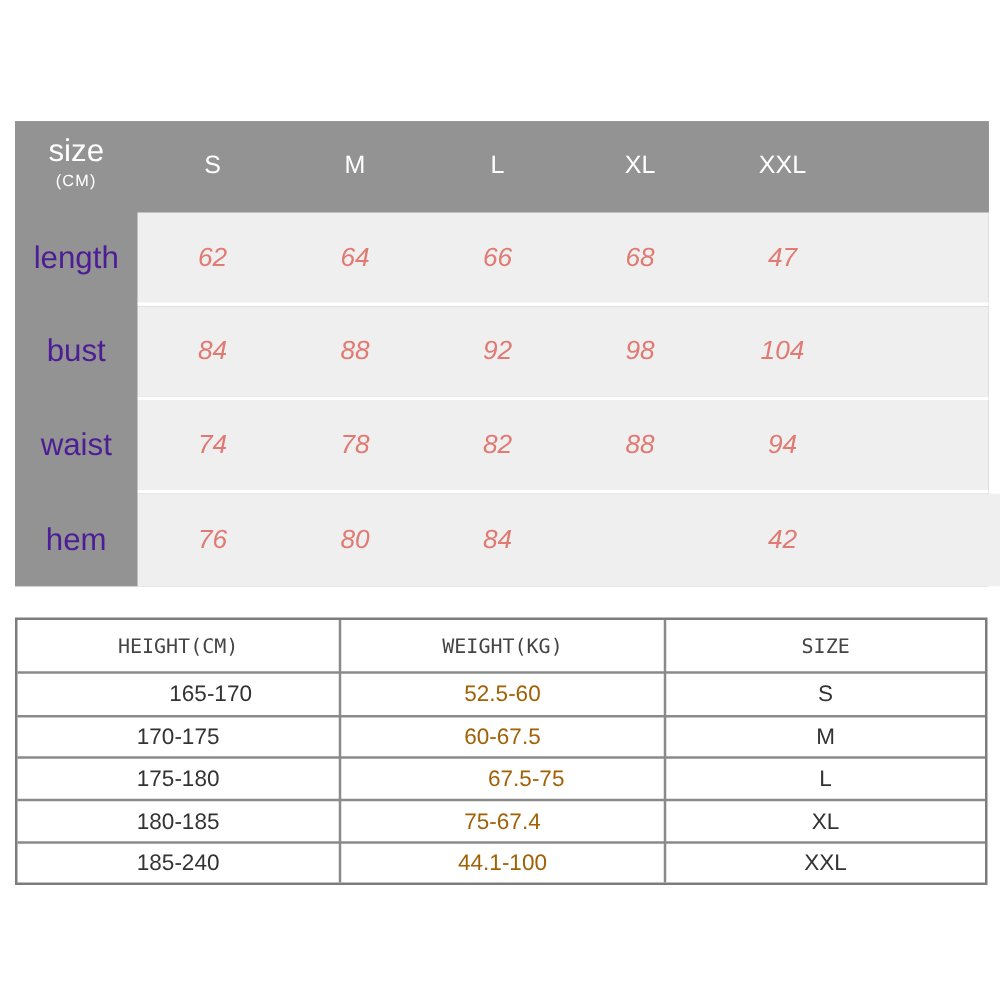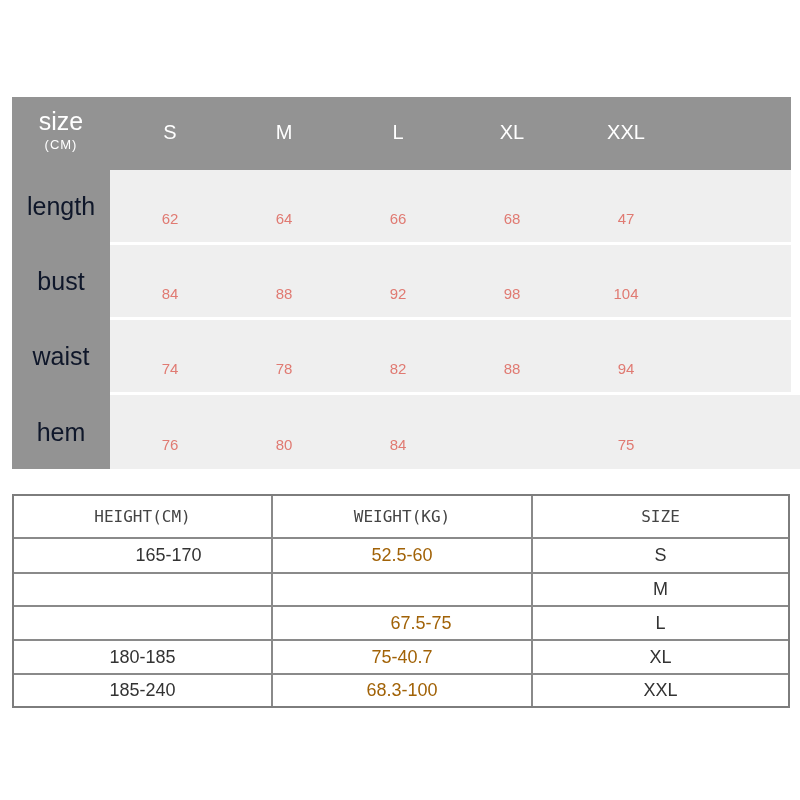--- a/index.html
+++ b/index.html
@@ -22,31 +22,31 @@
     .measure .hdr-label .small { position: absolute; left: 0; width: 98px; top: 40px; font-size: 13px; line-height: 16px; letter-spacing: 1px; }
     .measure .hdr-size {
       position: absolute; top: 0; height: 73px; line-height: 70px; width: 80px; margin-left: -40px;
       text-align: center; color: #ffffff; font-size: 20px;
     }
     .measure .row {
       position: absolute; left: 0; width: 779px;
     }
     .measure .row-label {
       position: absolute; left: 0; top: 0; width: 98px; height: 100%;
-      background: #939393; color: #0f172a; font-size: 25px;
+      background: #939393; color: #4c1d95; font-size: 25px;
       display: flex; align-items: center; justify-content: center;
     }
     .measure .row-body {
       position: absolute; left: 98px; top: 0; right: 0; height: 100%;
       background: #efefef;
     }
     .measure .cell {
-      position: absolute; top: 12px; height: 100%; width: 80px; margin-left: -40px;
+      position: absolute; top: 0; height: 100%; width: 80px; margin-left: -40px;
       display: flex; align-items: center; justify-content: center;
-      color: #e07a72; font-size: 15px;
+      color: #e07a72; font-size: 21px; font-style: italic;
     }
     .measure .sep {
       position: absolute; left: 98px; right: 0; height: 3px; background: #ffffff;
     }
 
     
     .fit {
       position: absolute; left: 12px; top: 494px; width: 778px; height: 214px;
       border: 2px solid #7d7d7d; box-sizing: border-box; background: #ffffff;
     }
@@ -109,46 +109,49 @@
     <div class="cell" style="left:614px;">94</div>
   </div>
   <div class="sep" style="top:295px;"></div>
 
   <div class="row" style="top:298px; height:74px;padding-left:28px;">
     <div class="row-label">hem</div>
     <div class="row-body"></div>
     <div class="cell" style="left:158px;">76</div>
     <div class="cell" style="left:272px;">80</div>
     <div class="cell" style="left:386px;">84</div>
-    <div class="cell" style="left:614px;">75</div>
+    <div class="cell" style="left:614px;">42</div>
   </div>
 </div>
 
 <div class="fit">
   <div class="vline" style="left:257px;"></div>
   <div class="vline" style="left:517px;"></div>
   <div class="hline" style="top:41px;"></div>
   <div class="hline" style="top:76px;"></div>
   <div class="hline" style="top:109px;"></div>
   <div class="hline" style="top:143px;"></div>
   <div class="hline" style="top:177px;"></div>
 
   <div class="fcell fhead" style="left:259px; top:0; width:258px; height:41px;">WEIGHT(KG)</div>
   <div class="fcell fhead" style="left:0; top:0; width:257px; height:41px;">HEIGHT(CM)</div>
   <div class="fcell fhead" style="left:519px; top:0; width:255px; height:41px;">SIZE</div>
 
   <div class="fcell col-height" style="left:0; top:43px; width:309px; height:33px;">165-170</div>
   <div class="fcell col-weight" style="left:259px; top:43px; width:258px; height:33px;">52.5-60</div>
   <div class="fcell col-size" style="left:519px; top:43px; width:255px; height:33px;">S</div>
 
+  <div class="fcell col-height" style="left:0; top:78px; width:257px; height:31px;">170-175</div>
+  <div class="fcell col-weight" style="left:259px; top:78px; width:258px; height:31px;">60-67.5</div>
   <div class="fcell col-size" style="left:519px; top:78px; width:255px; height:31px;">M</div>
 
+  <div class="fcell col-height" style="left:0; top:111px; width:257px; height:32px;">175-180</div>
   <div class="fcell col-weight" style="left:259px; top:111px; width:296px; height:32px;text-align:right;">67.5-75</div>
   <div class="fcell col-size" style="left:519px; top:111px; width:255px; height:32px;">L</div>
 
   <div class="fcell col-height" style="left:0; top:145px; width:257px; height:32px;">180-185</div>
-  <div class="fcell col-weight" style="left:259px; top:145px; width:258px; height:32px;">75-40.7</div>
+  <div class="fcell col-weight" style="left:259px; top:145px; width:258px; height:32px;">75-67.4</div>
   <div class="fcell col-size" style="left:519px; top:145px; width:255px; height:32px;">XL</div>
 
   <div class="fcell col-height" style="left:0; top:179px; width:257px; height:31px;">185-240</div>
-  <div class="fcell col-weight" style="left:259px; top:179px; width:258px; height:31px;">68.3-100</div>
+  <div class="fcell col-weight" style="left:259px; top:179px; width:258px; height:31px;">44.1-100</div>
   <div class="fcell col-size" style="left:519px; top:179px; width:255px; height:31px;">XXL</div>
 </div>
 
 </body></html>

